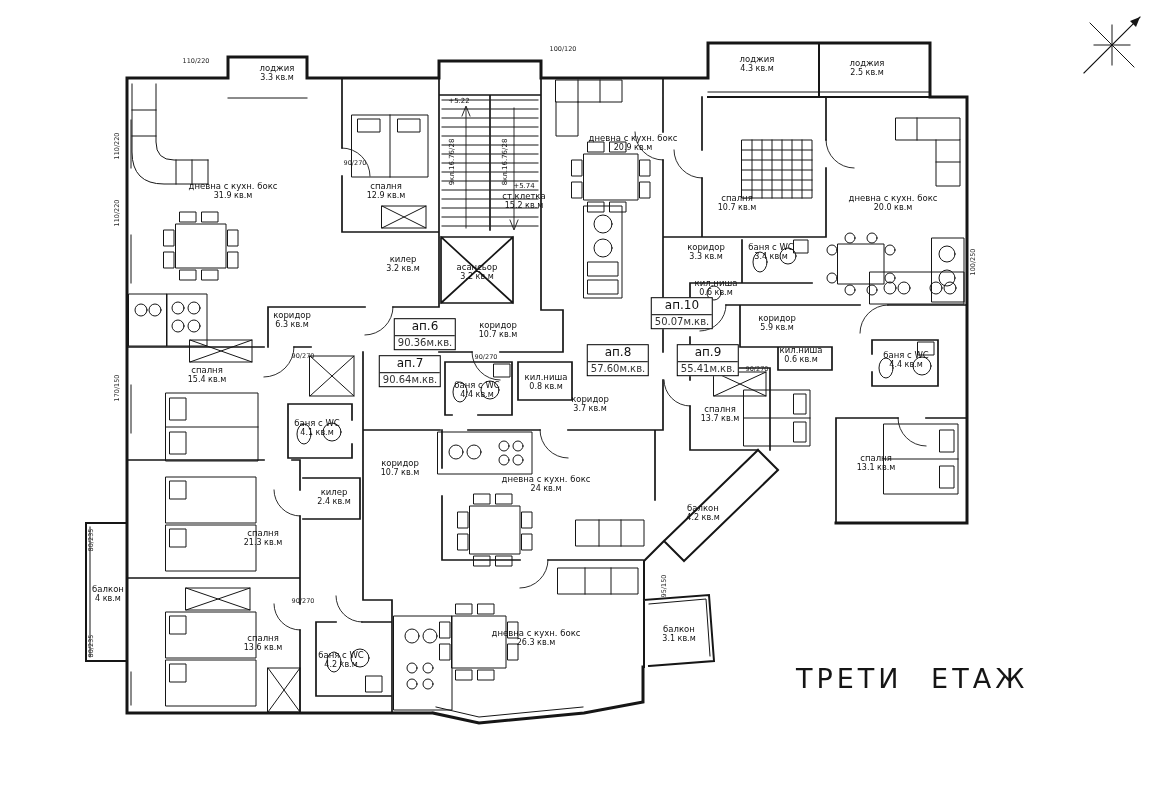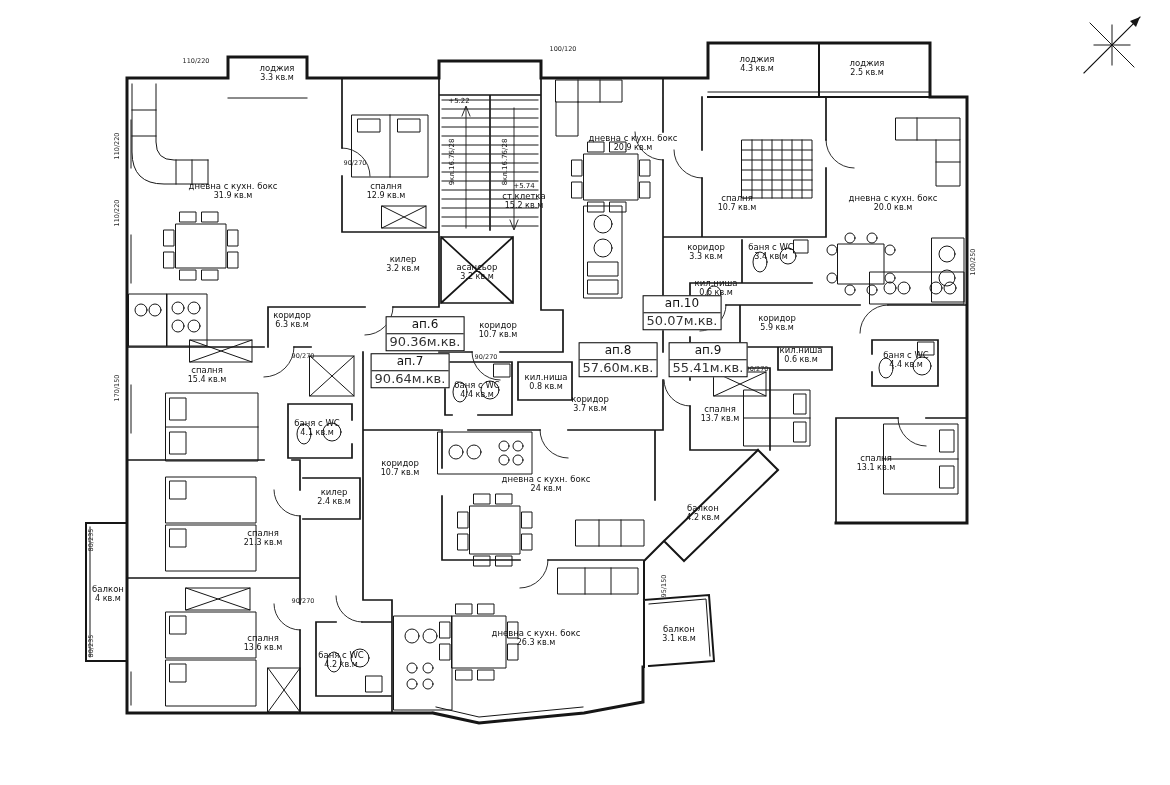--- a/index.html
+++ b/index.html
@@ -7,21 +7,21 @@
   .plan{position:relative;width:1170px;height:785px;background:#fff;overflow:hidden;
         font-family:"DejaVu Sans","Liberation Sans",sans-serif;color:#111}
   .walls{position:absolute;left:0;top:0}
   .labels{position:absolute;left:0;top:0;width:100%;height:100%}
   .room-label{position:absolute;transform:translate(-50%,-50%);text-align:center;line-height:1.18;white-space:nowrap}
   .room-label .rn{font-size:8.5px}
   .room-label .ra{font-size:8px}
   .apt-label{position:absolute;transform:translate(-50%,-50%);border:1px solid #000;background:#fff;
              text-align:center;line-height:1.3;padding:0;min-width:50px;z-index:3}
   .apt-label .apn{font-size:12px;border-bottom:1px solid #000;padding:0 3px}
-  .apt-label .apa{font-size:13px;color:#333;padding:0 3px}
+  .apt-label .apa{font-size:10px;color:#333;padding:0 3px}
   .dim{position:absolute;transform:translate(-50%,-50%);font-size:6.5px;color:#222;white-space:nowrap}
   .dim.rot{transform:translate(-50%,-50%) rotate(-90deg)}
   .stair-note{position:absolute;font-size:7px;transform:translate(-50%,-50%) rotate(-90deg);white-space:nowrap}
   .level{position:absolute;font-size:7px;transform:translate(-50%,-50%);white-space:nowrap}
   .title{position:absolute;left:796px;top:663px;font-size:27px;letter-spacing:4px;word-spacing:16px;color:#151515}
 </style>
 </head>
 <body>
 
 <div class="plan">
@@ -204,20 +204,21 @@
         <path d="M1140,17 L1130,21 L1136,27 Z" fill="#161616" stroke="none"></path>
       </g>
     </g>
   </svg>
 
   <div class="labels" id="labels">
     <div class="stair-note" style="left:452px;top:162px">9кл.16.76/28</div>
     <div class="stair-note" style="left:505px;top:162px">8кл.16.76/28</div>
     <div class="level" style="left:459px;top:101px">+5.22</div>
     <div class="level" style="left:524px;top:186px">+5.74</div>
+    <div class="title">ТРЕТИ ЕТАЖ</div>
   <div class="room-label" style="left: 277px; top: 73px;">
         <div class="rn">лоджия</div>
         <div class="ra">3.3 кв.м</div>
       </div>
       <div class="room-label" style="left: 233px; top: 191px;">
         <div class="rn">дневна с кухн. бокс</div>
         <div class="ra">31.9 кв.м</div>
       </div>
       <div class="room-label" style="left: 386px; top: 191px;">
         <div class="rn">спалня</div>

